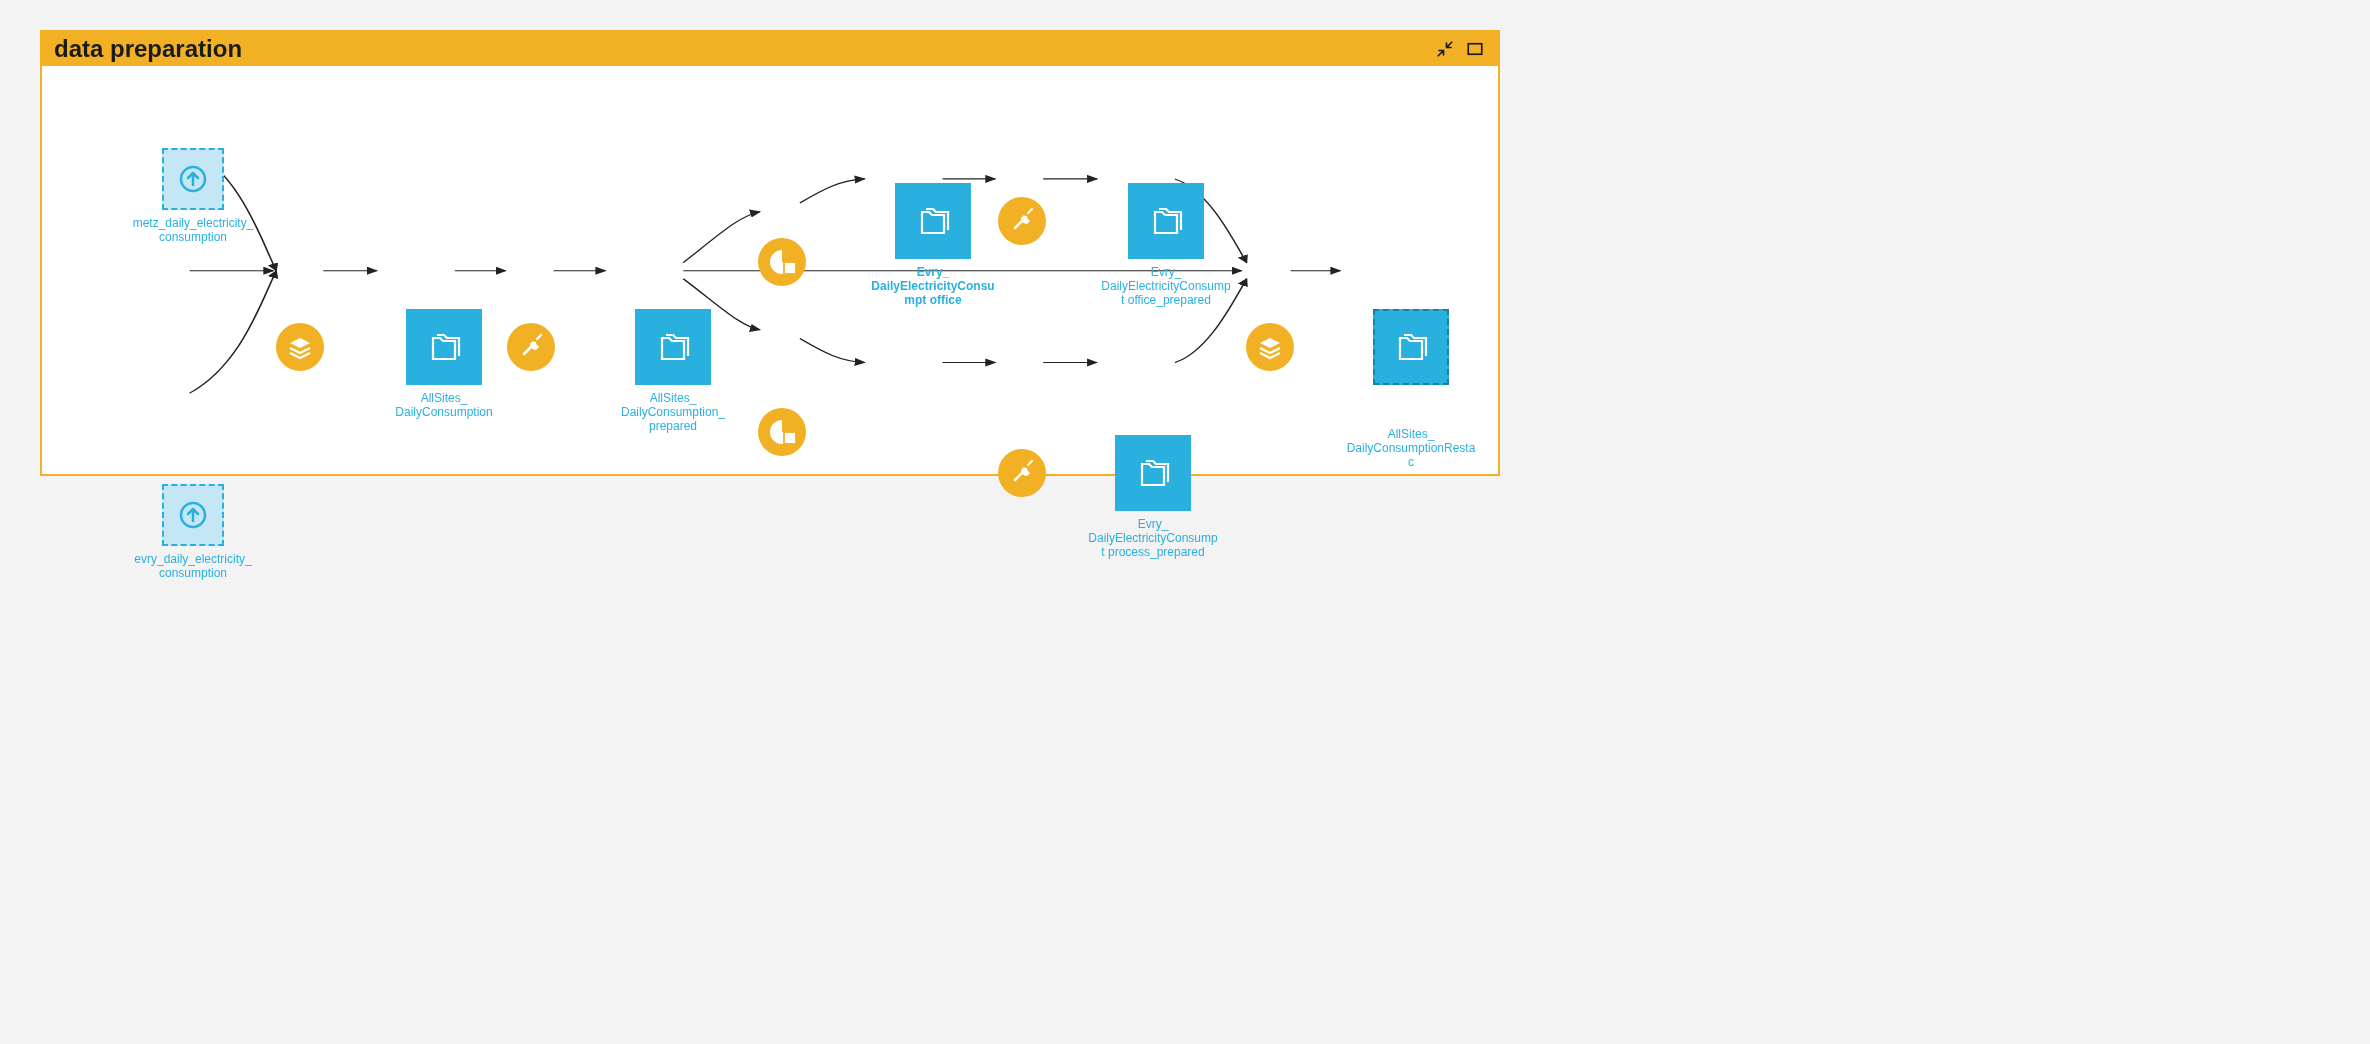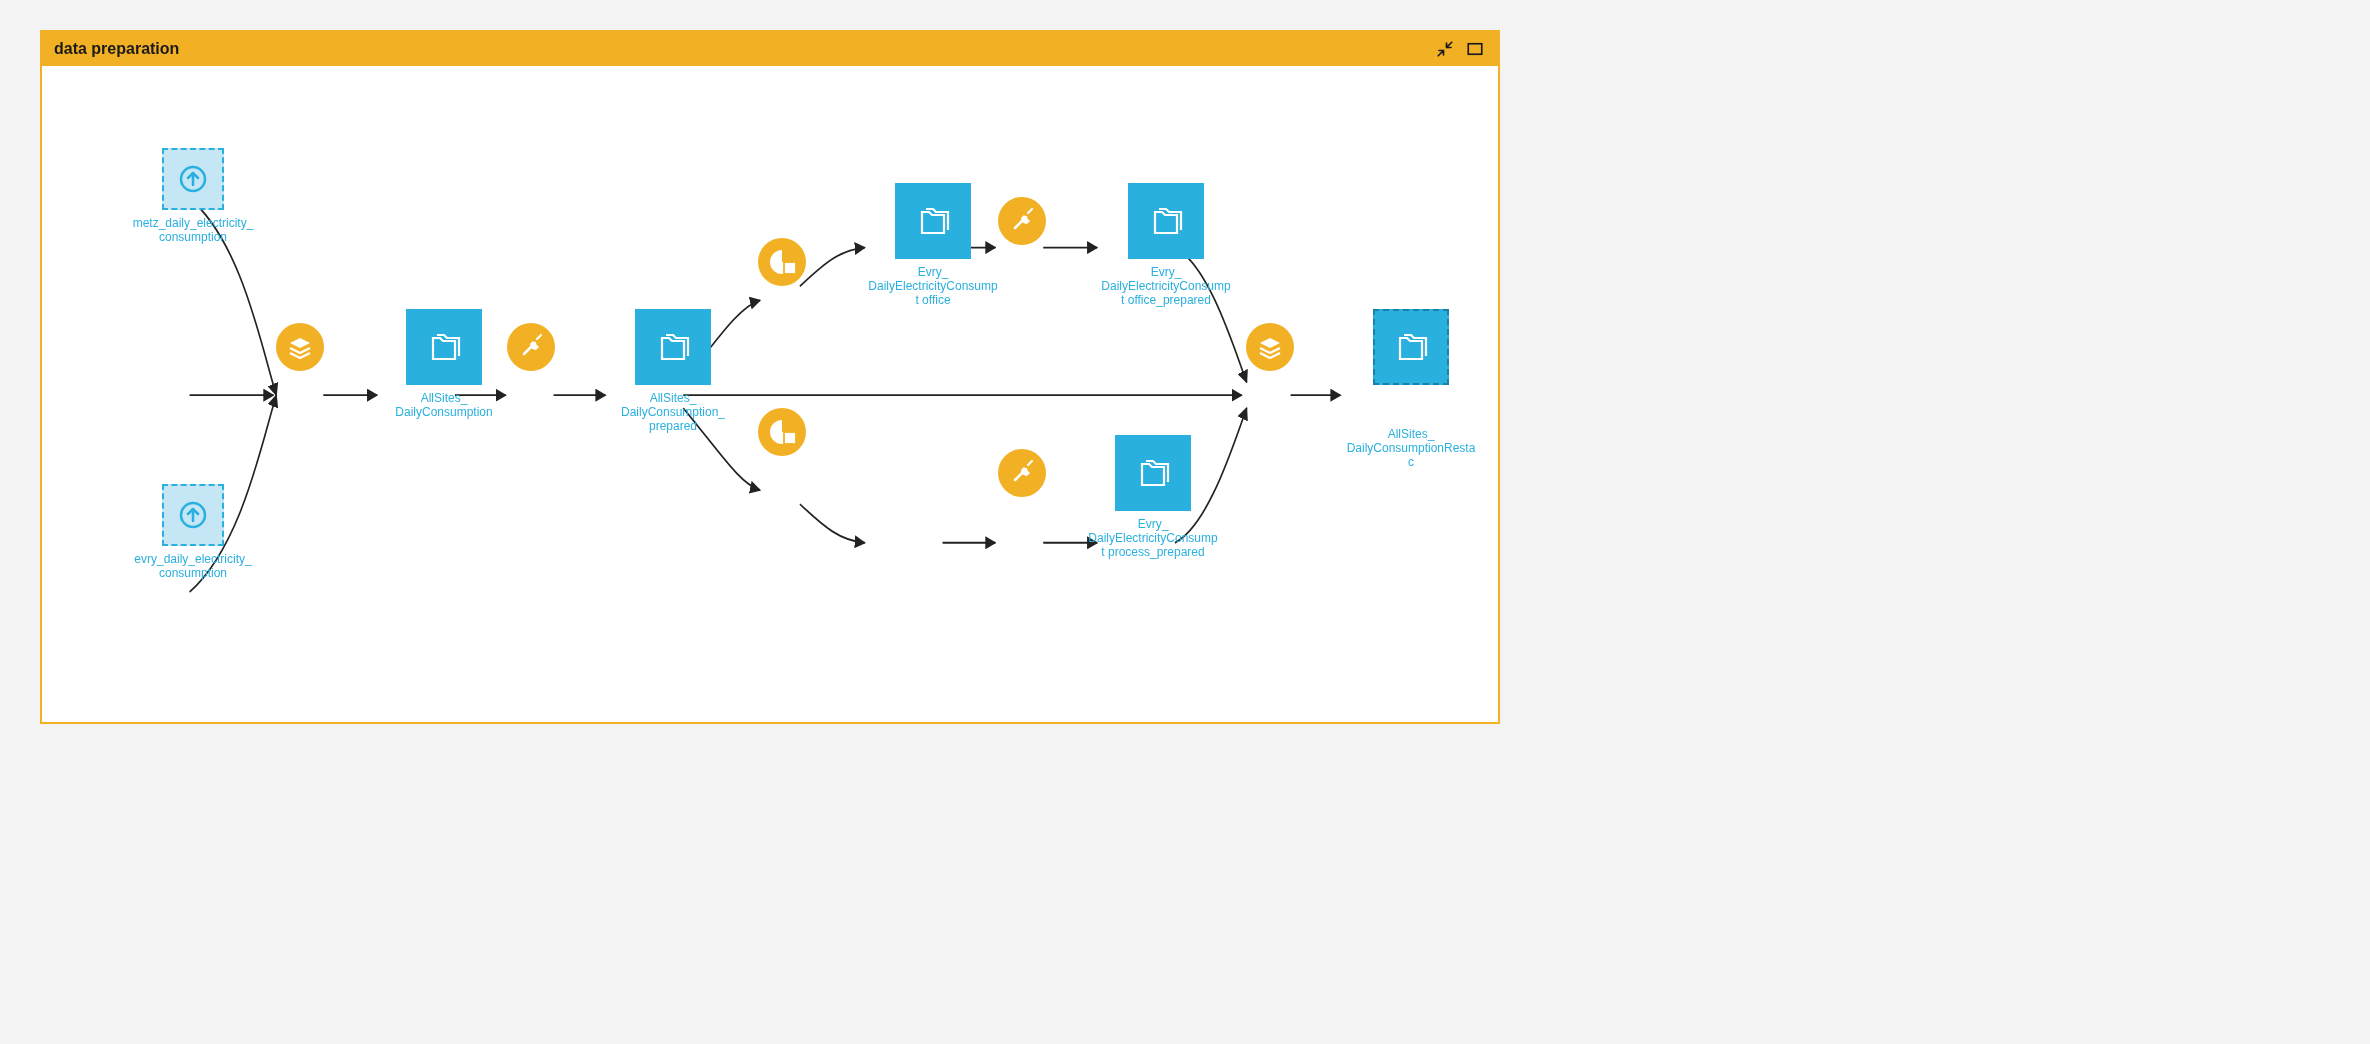--- a/index.html
+++ b/index.html
@@ -20,36 +20,36 @@
     width: 1460px;
     position: relative;
   }
   .zone-header {
     background: #f2b124;
     height: 34px;
     display: flex;
     align-items: center;
     padding: 0 12px;
     color: #1a1a1a;
-    font-size: 16px;
+    font-size: 24px;
     font-weight: 600;
   }
   .zone-header .spacer { flex: 1; }
   .zone-header .hdr-icon {
     width: 22px;
     height: 22px;
     margin-left: 8px;
     display: flex;
     align-items: center;
     justify-content: center;
     color: #1a1a1a;
   }
   .zone-body {
     position: relative;
-    height: 656px;
+    height: 408px;
   }
 
   
   .node {
     position: absolute;
     display: flex;
     flex-direction: column;
     align-items: center;
     text-align: center;
   }
@@ -265,21 +265,21 @@
       </div>
 
       <div class="recipe-node" style="left:716px; top:342px;">
         <div class="recipe">
           <svg width="32" height="32" viewBox="0 0 32 32">
               <use href="#ic-split"></use>
             </svg>
         </div>
       </div>
 
-      <div class="node" style="left:826px; top:117px;">
+      <div class="node" style="left:826px; top:117px;font-weight:bold;">
         <div class="box-dataset">
           <svg width="44" height="44" viewBox="0 0 44 44">
               <use href="#ic-folder"></use>
             </svg>
         </div>
         <div class="label-wrap">Evry_ DailyElectricityConsumpt office</div>
       </div>
 
       <div class="recipe-node" style="left:956px; top:131px;">
         <div class="recipe">

